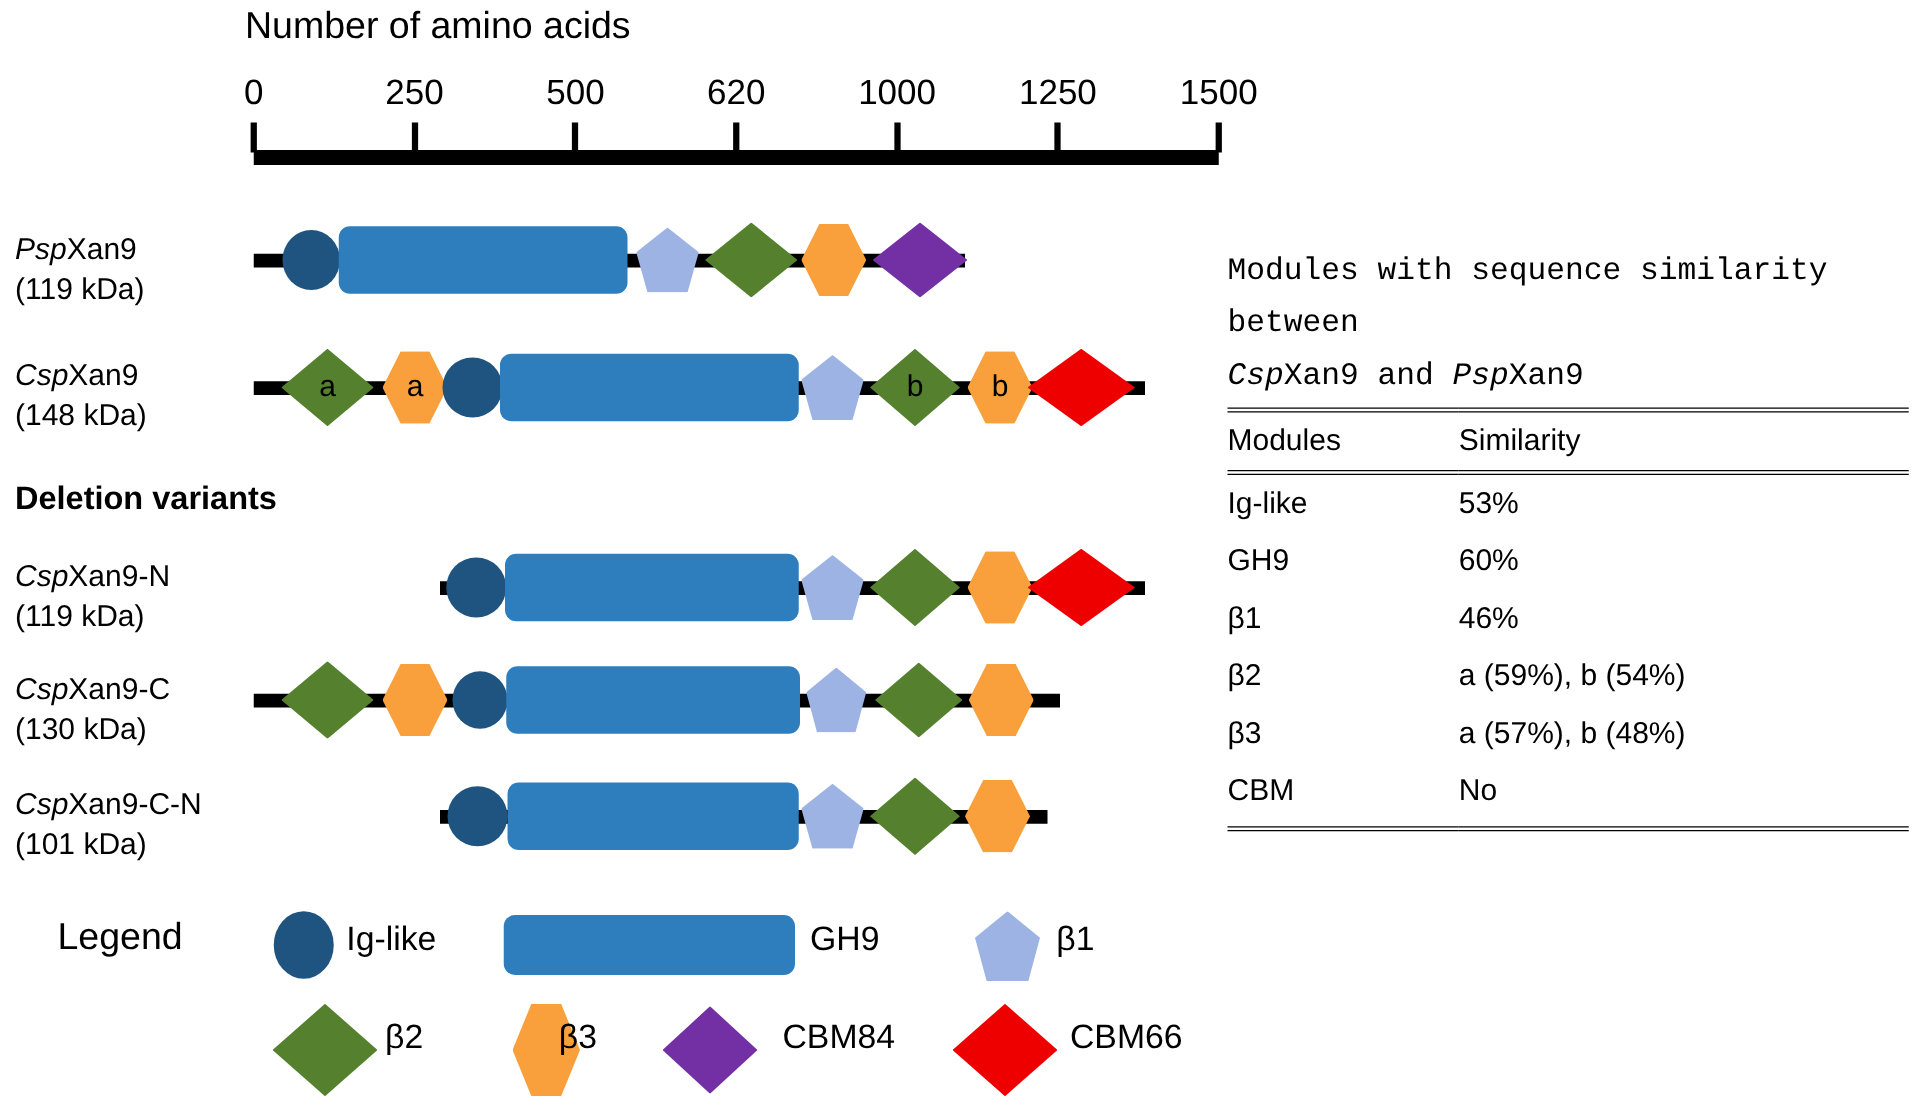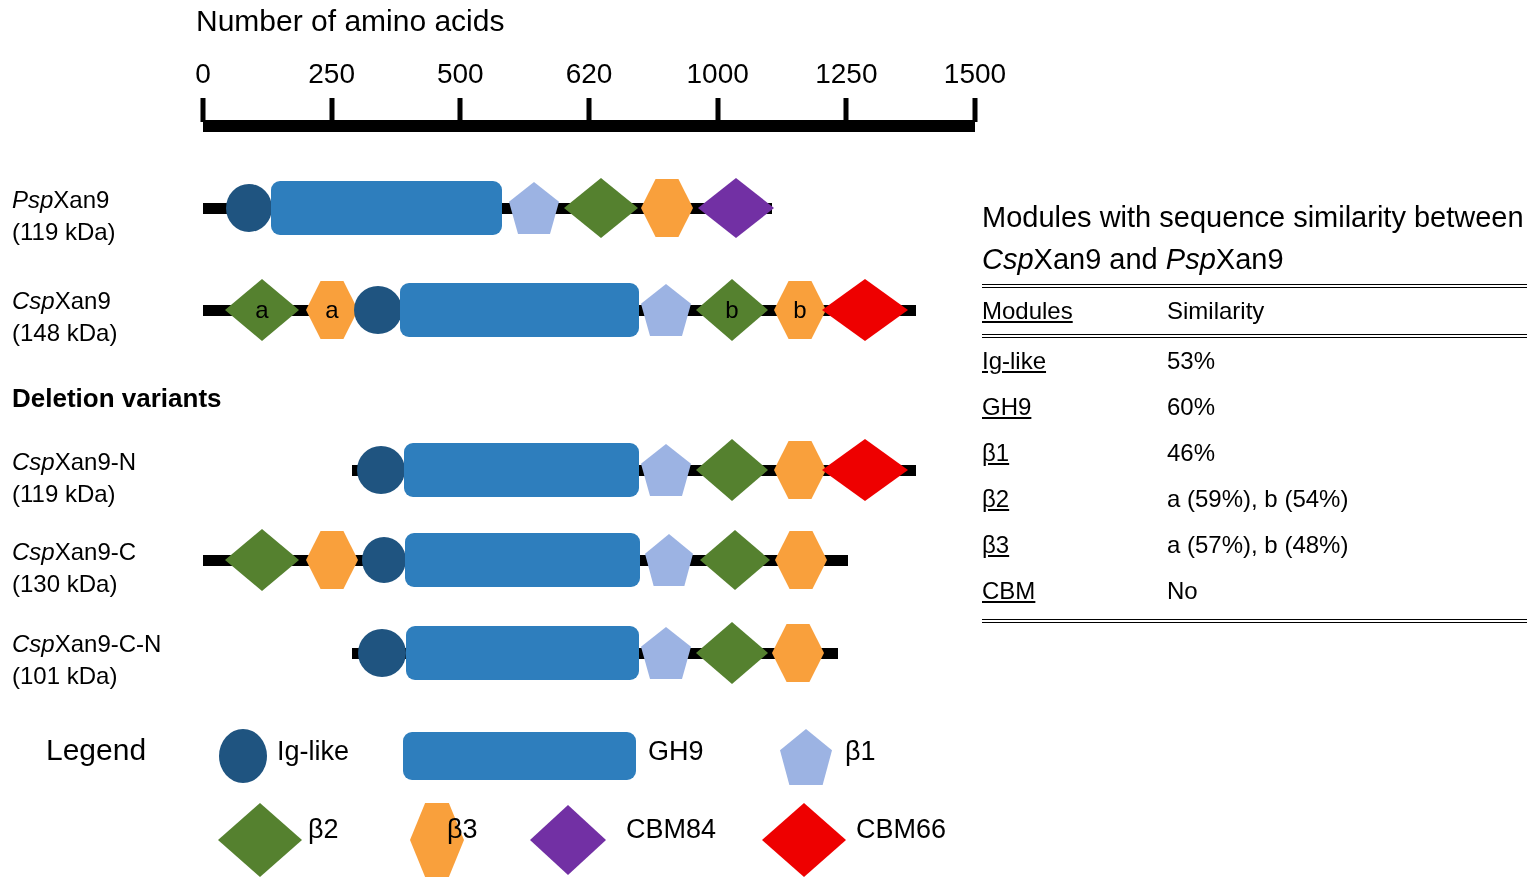--- a/index.html
+++ b/index.html
@@ -32,25 +32,25 @@
   .cbm84{background:#7230a4;}
   .cbm66{background:#ee0000;}
   .hexa{background:#f9a03c;clip-path:polygon(28% 0%,72% 0%,100% 50%,72% 100%,28% 100%,0% 50%);}
   .modlabel{position:absolute;left:0;right:0;top:50%;transform:translateY(-50%);
             text-align:center;font-size:24px;color:#000;pointer-events:none;}
 
   #deletion-heading{left:12px;top:383px;font-size:26px;font-weight:bold;}
 
   
   #table-block{left:982px;top:196px;width:545px;}
-  #table-caption{font-size:29px;line-height:42px;}
+  #table-caption{font-size:25px;line-height:42px;font-family:Liberation Mono, monospace;}
   #table-caption i{font-style:italic;}
   table{border-collapse:collapse;width:545px;margin-top:4px;}
   th,td{text-align:left;font-size:24px;padding:9px 0 9px 0;font-weight:normal;}
-  th:first-child,td:first-child{width:185px;text-decoration:underline;}
+  th:first-child,td:first-child{width:185px;}
   thead tr{border-top:4px double #000;border-bottom:4px double #000;}
   tbody tr:last-child td{padding-bottom:14px;margin-left:36px;}
   tbody{border-bottom:4px double #000;}
 
   
   #legend-word{left:46px;top:733px;font-size:30px;}
   .leg-text{position:absolute;font-size:27px;white-space:nowrap;}
 </style>
 </head>
 <body>

